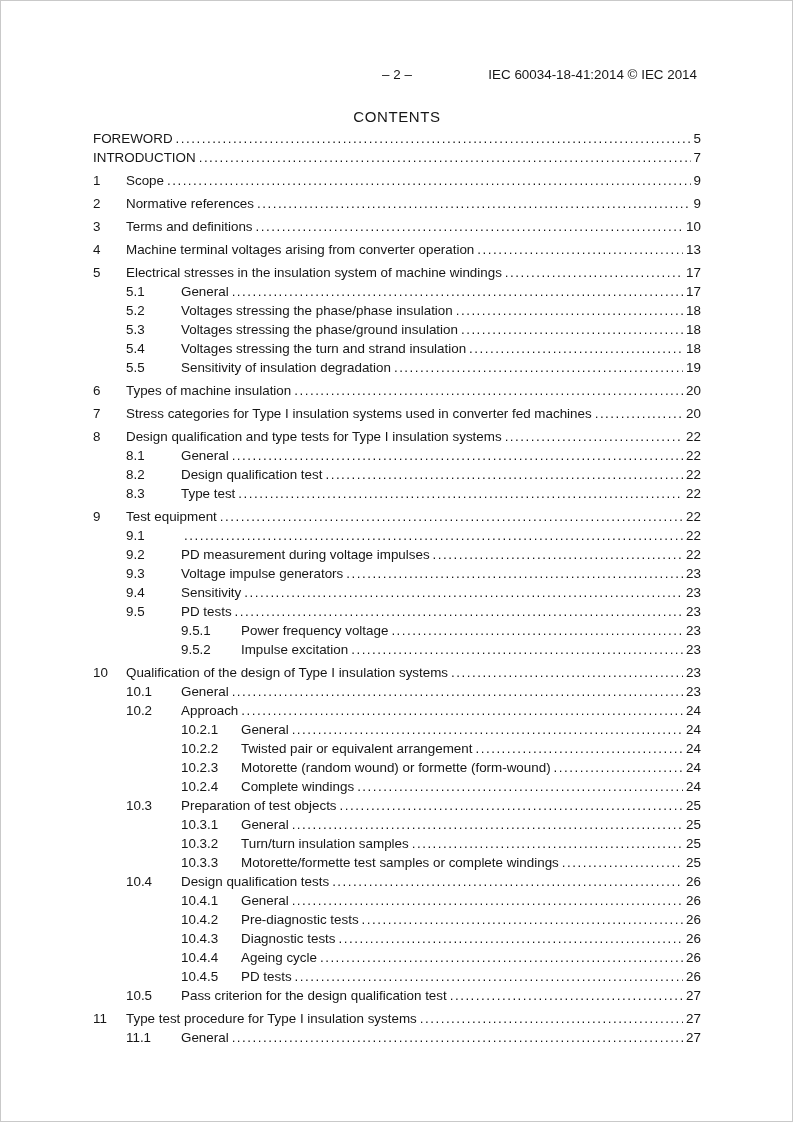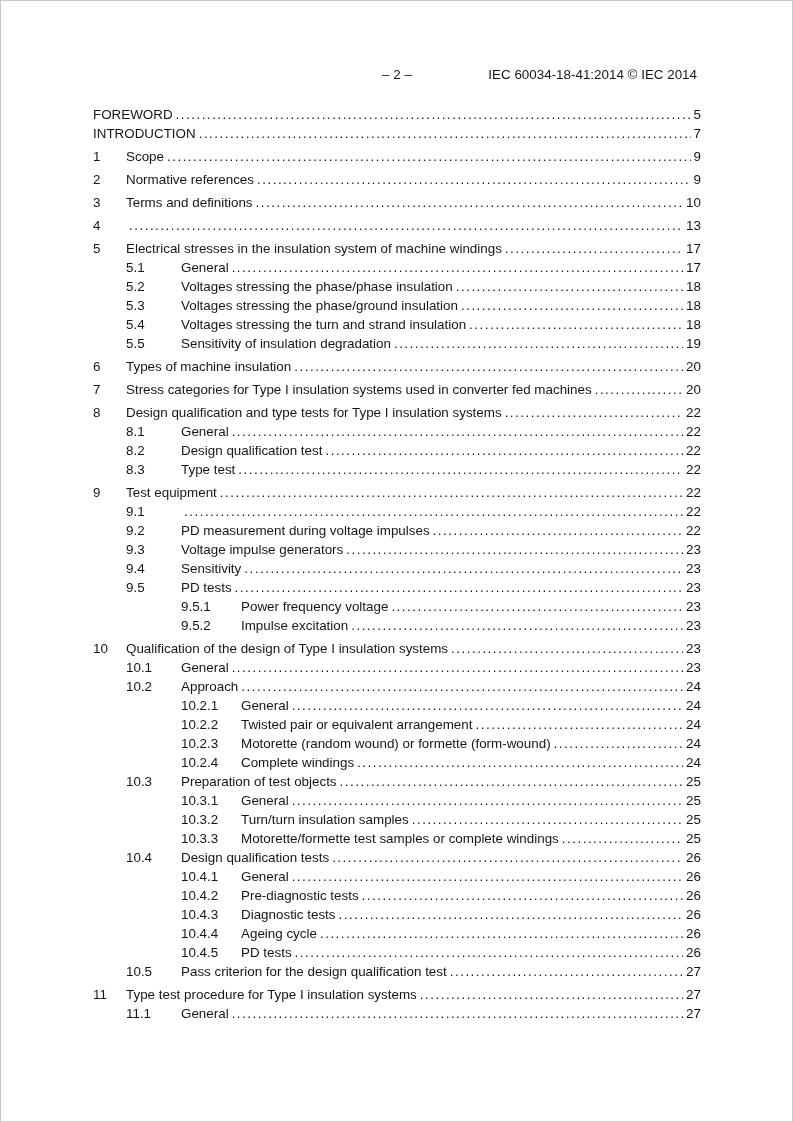--- a/index.html
+++ b/index.html
@@ -33,21 +33,21 @@
     right: 4px;
     white-space: nowrap;
   }
   .contents-title {
     margin-top: 24px;
     text-align: center;
     font-size: 15px;
     font-weight: 400;
     letter-spacing: 0.6px;
   }
-  .toc { margin-top: 21px; }
+  .toc { margin-top: 4px; }
   .toc-row {
     display: flex;
     align-items: baseline;
     line-height: 19px;
     font-size: 13.4px;
   }
   .toc-row.chapter { margin-top: 4px; }
   .toc-row.level-1 { padding-left: 33px; }
   .toc-row.level-2 { padding-left: 88px; }
   .toc-num { flex: 0 0 auto; }
@@ -70,20 +70,21 @@
   .toc-page { flex: 0 0 auto; text-align: right; }
 </style>
 </head>
 <body>
 
 <div class="page">
   <div class="header">
     <span class="page-marker">– 2 –</span>
     <span class="doc-ref">IEC 60034-18-41:2014 © IEC 2014</span>
   </div>
+  <div class="contents-title">CONTENTS</div>
   <div class="toc" id="toc">
   <div class="toc-row level-0">
     <span class="toc-num"></span>
     <span class="toc-label">FOREWORD</span>
     <span class="toc-dots"></span>
     <span class="toc-page">5</span>
   </div>
 
   <div class="toc-row level-0">
     <span class="toc-num"></span>
@@ -108,20 +109,21 @@
 
   <div class="toc-row level-0 chapter">
     <span class="toc-num">3</span>
     <span class="toc-label">Terms and definitions</span>
     <span class="toc-dots"></span>
     <span class="toc-page">10</span>
   </div>
 
   <div class="toc-row level-0 chapter">
     <span class="toc-num">4</span>
+    <span class="toc-label">Machine terminal voltages arising from converter operation</span>
     <span class="toc-dots"></span>
     <span class="toc-page">13</span>
   </div>
 
   <div class="toc-row level-0 chapter">
     <span class="toc-num">5</span>
     <span class="toc-label">Electrical stresses in the insulation system of machine windings</span>
     <span class="toc-dots"></span>
     <span class="toc-page">17</span>
   </div>

